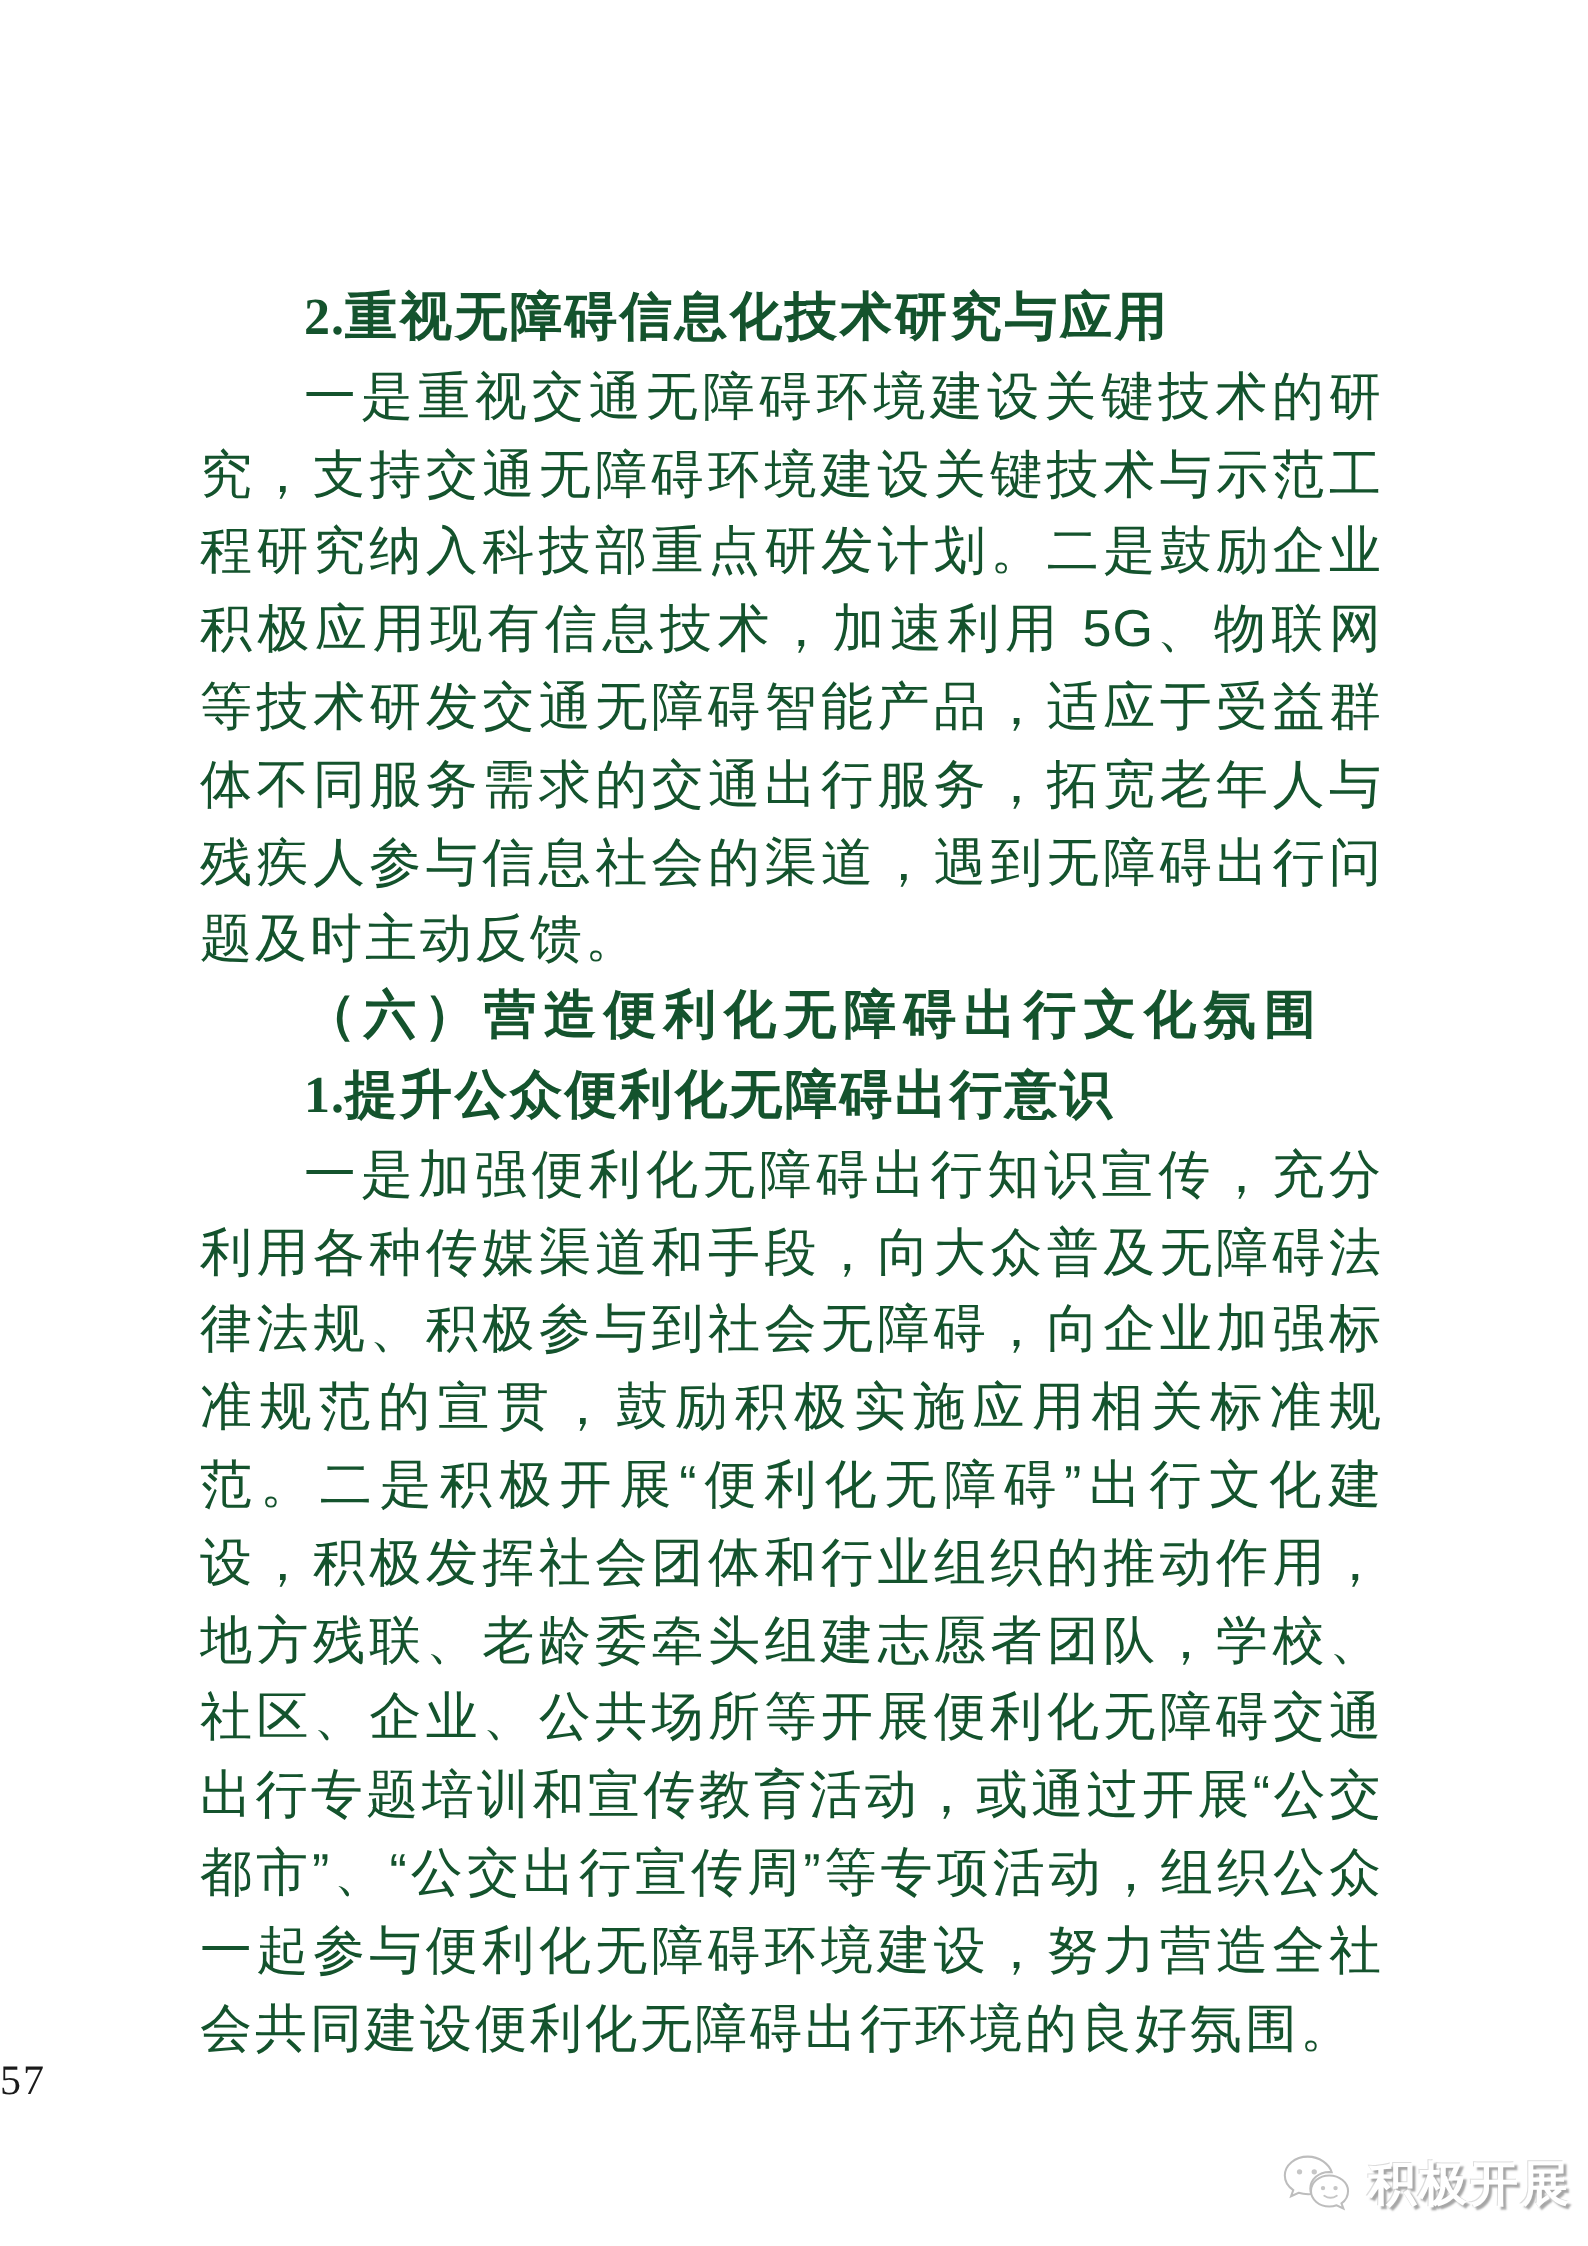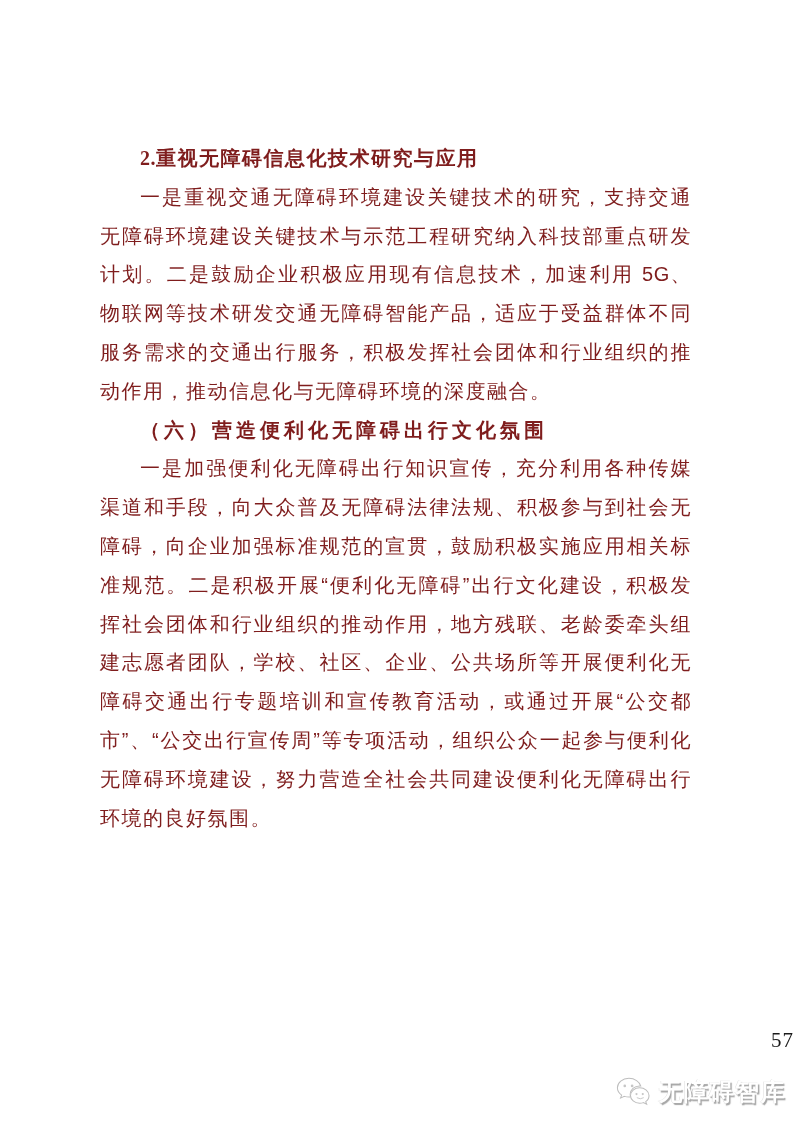--- a/index.html
+++ b/index.html
@@ -12,22 +12,22 @@
   .page {
     position: relative;
     width: 794px; height: 1123px;
     background: #ffffff;
     overflow: hidden;
   }
   .doc {
     position: absolute;
     left: 100px; top: 139px;
     width: 592px;
-    color: #7f1d1d;
-    font-size: 20px;
+    color: #14532d;
+    font-size: 26px;
     line-height: 38.8px;
     letter-spacing: 1.5px;
     text-align: justify;
   }
   .doc p { margin: 0; text-indent: 2em; }
   .numbered-heading { font-weight: bold; }
   .numbered-heading .num {
     font-family: "Liberation Serif", serif;
     letter-spacing: 0.5px;
   }
@@ -35,21 +35,21 @@
     font-family: "Liberation Serif", serif;
     font-weight: 600;
     letter-spacing: 4px;
   }
   .run-bold { font-weight: normal; }
   .run-serif { font-family: Liberation Sans, sans-serif; letter-spacing: 0.5px; }
   .page-number {
     position: absolute;
     left: 0; top: 1028px;
     width: 100%;
-    text-align: right;
+    text-align: left;
     font-family: "Liberation Serif", serif;
     font-size: 21px;
     color: #1a1a1a;
     letter-spacing: 1px;
   }
   .watermark {
     position: absolute;
     right: 8px; bottom: 15px;
     display: flex;
     align-items: center;
@@ -65,37 +65,38 @@
     white-space: nowrap;
   }
 </style>
 </head>
 <body>
 
 <div class="page">
 
   <div class="doc">
       <p class="numbered-heading"><span class="num">2.</span>重视无障碍信息化技术研究与应用</p>
-      <p class="paragraph"><span class="run-bold">一是</span><span>重视交通无障碍环境建设关键技术的研究，支持交通无障碍环境建设关键技术与示范工程研究纳入科技部重点研发计划。</span><span class="run-bold">二是</span><span>鼓励企业积极应用现有信息技术，加速利用 </span><span class="run-serif">5G</span><span>、物联网等技术研发交通无障碍智能产品，适应于受益群体不同服务需求的交通出行服务，积极发挥社会团体和行业组织的推动作用，推动信息化与无障碍环境的深度融合。</span></p>
+      <p class="paragraph"><span class="run-bold">一是</span><span>重视交通无障碍环境建设关键技术的研究，支持交通无障碍环境建设关键技术与示范工程研究纳入科技部重点研发计划。</span><span class="run-bold">二是</span><span>鼓励企业积极应用现有信息技术，加速利用 </span><span class="run-serif">5G</span><span>、物联网等技术研发交通无障碍智能产品，适应于受益群体不同服务需求的交通出行服务，拓宽老年人与残疾人参与信息社会的渠道，遇到无障碍出行问题及时主动反馈。</span></p>
       <p class="section-heading">（六）营造便利化无障碍出行文化氛围</p>
+      <p class="numbered-heading"><span class="num">1.</span>提升公众便利化无障碍出行意识</p>
       <p class="paragraph"><span class="run-bold">一是</span><span>加强便利化无障碍出行知识宣传，充分利用各种传媒渠道和手段，向大众普及无障碍法律法规、积极参与到社会无障碍，向企业加强标准规范的宣贯，鼓励积极实施应用相关标准规范。</span><span class="run-bold">二是</span><span>积极开展“便利化无障碍”出行文化建设，积极发挥社会团体和行业组织的推动作用，地方残联、老龄委牵头组建志愿者团队，学校、社区、企业、公共场所等开展便利化无障碍交通出行专题培训和宣传教育活动，或通过开展“公交都市”、“公交出行宣传周”等专项活动，组织公众一起参与便利化无障碍环境建设，努力营造全社会共同建设便利化无障碍出行环境的良好氛围。</span></p>
     </div>
 
   <div class="page-number">57</div>
 
   <div class="watermark">
     <svg class="watermark-logo" viewBox="0 0 46 40" xmlns="http://www.w3.org/2000/svg" aria-hidden="true">
       <g fill="#ffffff" stroke="#bdbdbd" stroke-width="1.3">
         <path d="M16.5 2.5 C8.2 2.5 1.8 8 1.8 14.6 c0 3.8 2.1 7.1 5.4 9.3 L5.8 27.8 l4.8 -2.2 c1.9 0.6 4 0.9 6.2 0.9 0.7 0 1.3 0 2 -0.1 -0.5 -1.1 -0.7 -2.2 -0.7 -3.4 0 -5.9 5.4 -10.7 12.1 -10.7 l1.5 0.1 C30.1 7.3 24 2.5 16.5 2.5 Z"></path>
         <path d="M30.2 14.6 c-6.5 0 -11.7 4.4 -11.7 9.9 0 5.4 5.2 9.9 11.7 9.9 1.7 0 3.3 -0.3 4.7 -0.8 l4.3 2 -1.2 -3.2 c2.6 -1.8 4.2 -4.4 4.2 -7.9 0 -5.5 -5.5 -9.9 -12 -9.9 Z"></path>
       </g>
       <g fill="#c6c6c6">
         <circle cx="11.2" cy="12.2" r="1.7"></circle>
         <circle cx="20.6" cy="12.2" r="1.7"></circle>
         <circle cx="26.2" cy="22.6" r="1.4"></circle>
         <circle cx="34.2" cy="22.6" r="1.4"></circle>
       </g>
       <path d="M27 27.5 q4 2.6 8 0" fill="none" stroke="#c6c6c6" stroke-width="1.2" stroke-linecap="round"></path>
     </svg>
-    <span class="watermark-text">无障碍智库</span>
+    <span class="watermark-text">积极开展</span>
   </div>
 
 </div>
 
 </body></html>

